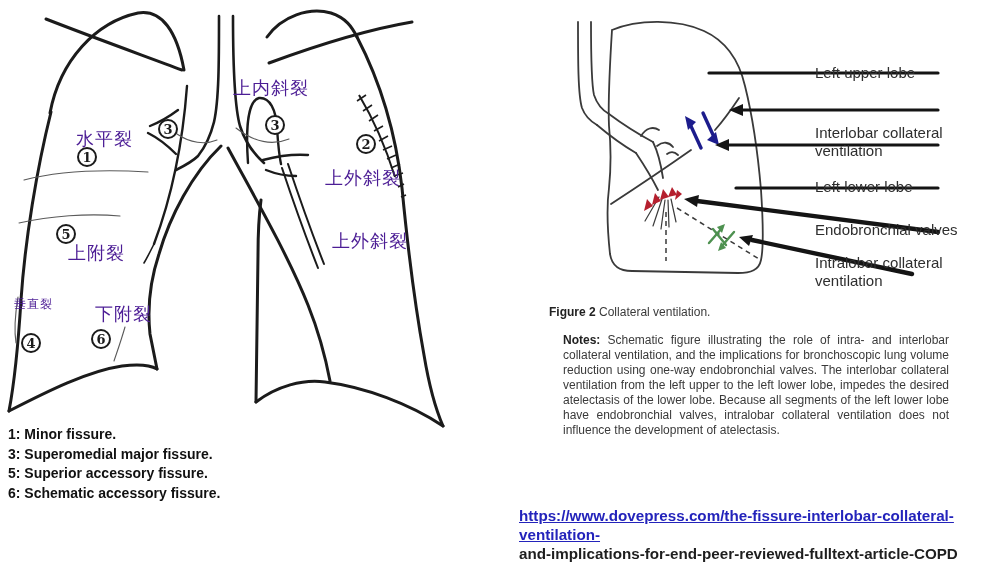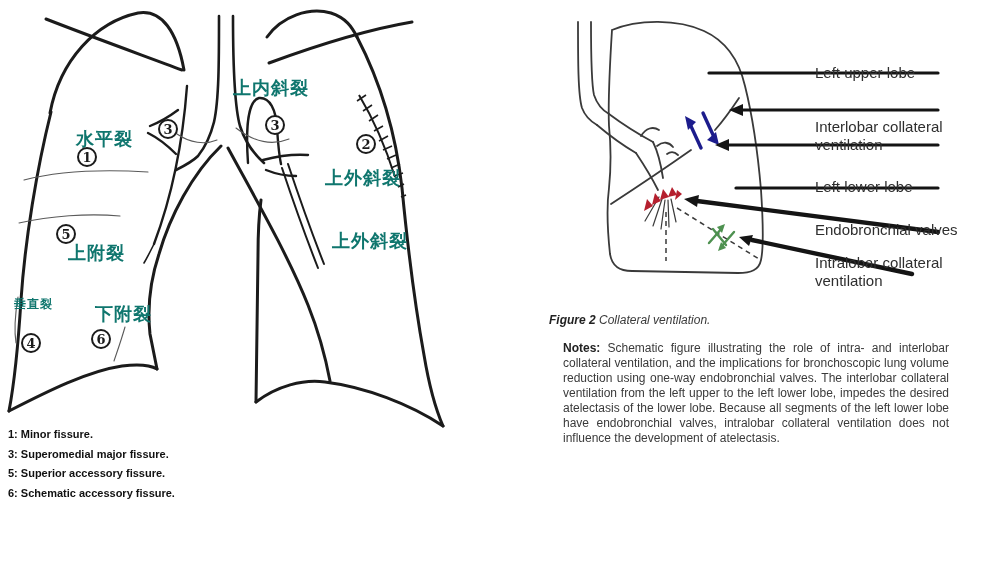--- a/index.html
+++ b/index.html
@@ -1,34 +1,34 @@
 <!DOCTYPE html>
 <html><head>
 <meta charset="utf-8">
 <style>
   html,body{margin:0;padding:0;background:#ffffff;}
   #stage{position:relative;width:1000px;height:563px;background:#fff;overflow:hidden;
          font-family:"Liberation Sans",sans-serif;}
   
-  .cjk{position:absolute;font-family:"DejaVu Serif",serif;font-size:18px;color:#0f766e;
-       white-space:nowrap;letter-spacing:1px;font-weight:bold;}
+  .cjk{position:absolute;font-family:"DejaVu Serif",serif;font-size:18px;color:#4c1d95;
+       white-space:nowrap;letter-spacing:1px;}
   .cjk.small{font-size:12px;}
   
   .marker{position:absolute;width:20px;height:20px;border:2px solid #1b1b1b;border-radius:50%;
           display:flex;align-items:center;justify-content:center;
           font-family:"DejaVu Serif",serif;font-size:13px;font-weight:bold;color:#1b1b1b;
           background:#fff;box-sizing:border-box;}
   
-  #legend{position:absolute;left:8px;top:425px;font-size:11px;font-weight:bold;
+  #legend{position:absolute;left:8px;top:425px;font-size:14px;font-weight:bold;
           color:#111;line-height:19.6px;white-space:nowrap;}
   
   .fig-label{position:absolute;width:176px;font-size:15px;color:#2e2e2e;line-height:18px;}
   
   #caption{position:absolute;left:549px;top:297px;width:414px;color:#3a3a3a;}
-  #caption .head{font-size:12px;margin:16px 0 2px 0;font-style:italic;}
+  #caption .head{font-size:12px;margin:8px 0 2px 0;}
   #caption .head b{color:#222;}
   #caption .notes{font-size:12px;line-height:15px;text-align:justify;margin:14px;}
   #caption .notes b{color:#222;}
   
   #link-block{position:absolute;left:519px;top:506px;width:470px;font-weight:bold;
               font-size:15.2px;line-height:19px;}
   #link-block .l1{text-decoration:underline;cursor:pointer;}
   #link-block .l2{color:#1e1e1e;}
   svg{position:absolute;}
 </style>
@@ -190,24 +190,28 @@
     </g>
     <g fill="#141414" stroke="none">
       <polygon points="729,110 743,104 743,116"></polygon>
       <polygon points="715,145 729,139 729,151"></polygon>
       <polygon points="684,199 699,195 697,207"></polygon>
       <polygon points="739,237 753,235 749,246"></polygon>
     </g>
   </svg>
 
   <div class="fig-label" style="left:815px;top:64px">Left upper lobe</div>
-  <div class="fig-label" style="left:815px;top:118px">Interlobar collateral ventilation</div>
+  <div class="fig-label" style="left:815px;top:124px">Interlobar collateral ventilation</div>
   <div class="fig-label" style="left:815px;top:178px">Left lower lobe</div>
   <div class="fig-label" style="left:815px;top:221px">Endobronchial valves</div>
   <div class="fig-label" style="left:815px;top:254px">Intralobar collateral ventilation</div>
 
   <div id="caption">
     <p class="head"><b>Figure 2</b>&nbsp;<span>Collateral ventilation.</span></p>
     <p class="notes"><b>Notes:</b>&nbsp;<span>Schematic figure illustrating the role of intra- and interlobar collateral ventilation, and the implications for bronchoscopic lung volume reduction using one-way endobronchial valves. The interlobar collateral ventilation from the left upper to the left lower lobe, impedes the desired atelectasis of the lower lobe. Because all segments of the left lower lobe have endobronchial valves, intralobar collateral ventilation does not influence the development of atelectasis.</span></p>
   </div>
 
+  <div id="link-block">
+    <div class="l1" style="color: rgb(35, 35, 187);">https://www.dovepress.com/the-fissure-interlobar-collateral-ventilation-</div>
+    <div class="l2">and-implications-for-end-peer-reviewed-fulltext-article-COPD</div>
+  </div>
 
 </div>
 
 </body></html>

